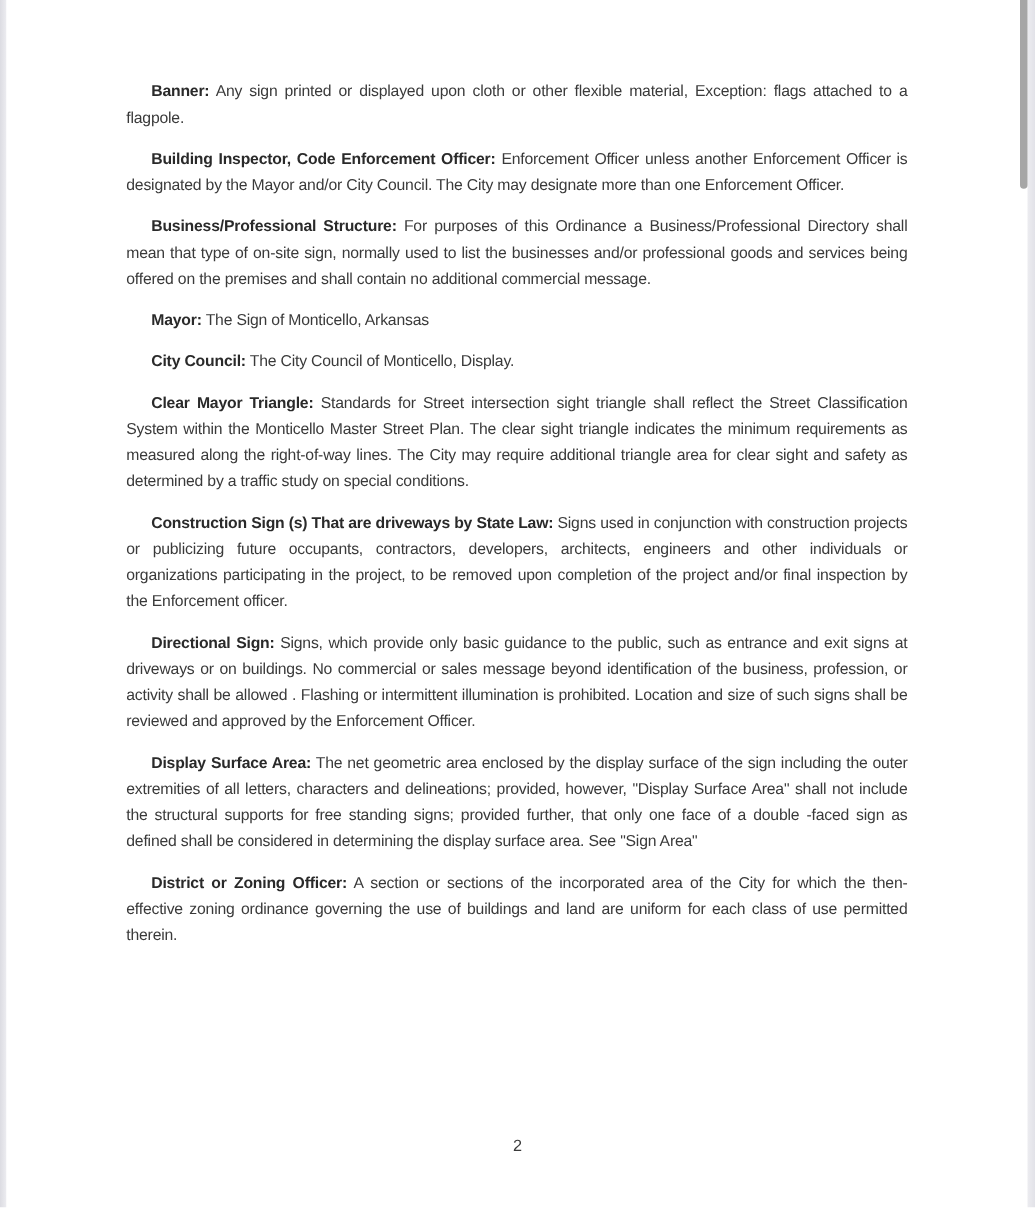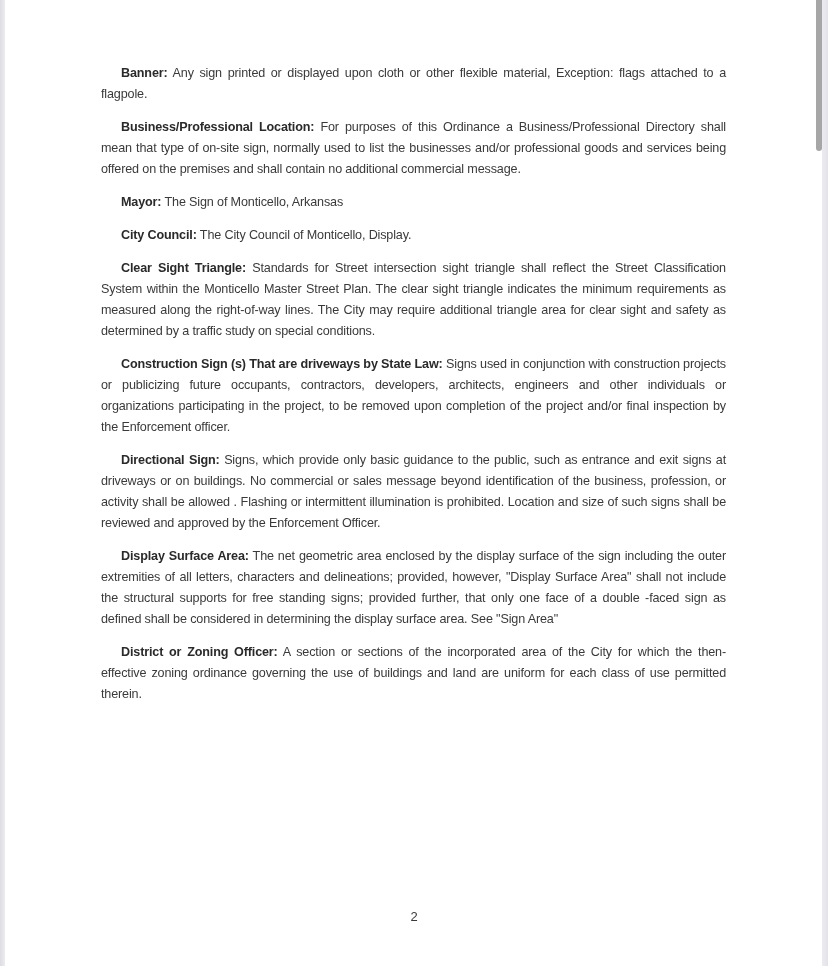--- a/index.html
+++ b/index.html
@@ -72,33 +72,37 @@
 
 <div class="viewport">
   <div class="left-edge"></div>
 
   <div class="page">
     <p class="entry">
       <span class="term">Banner:</span>
       <span>Any sign printed or displayed upon cloth or other flexible material, Exception: flags attached to a flagpole.</span>
     </p>
     <p class="entry">
-      <span class="term">Business/Professional Location:</span>
+      <span class="term">Building Inspector, Code Enforcement Officer:</span>
+      <span>Enforcement Officer unless another Enforcement Officer is designated by the Mayor and/or City Council. The City may designate more than one Enforcement Officer.</span>
+    </p>
+    <p class="entry">
+      <span class="term">Business/Professional Structure:</span>
       <span>For purposes of this Ordinance a Business/Professional Directory shall mean that type of on-site sign, normally used to list the businesses and/or professional goods and services being offered on the premises and shall contain no additional commercial message.</span>
     </p>
     <p class="entry">
       <span class="term">Mayor:</span>
       <span>The Sign of Monticello, Arkansas</span>
     </p>
     <p class="entry">
       <span class="term">City Council:</span>
       <span>The City Council of Monticello, Display.</span>
     </p>
     <p class="entry">
-      <span class="term">Clear Sight Triangle:</span>
+      <span class="term">Clear Mayor Triangle:</span>
       <span>Standards for Street intersection sight triangle shall reflect the Street Classification System within the Monticello Master Street Plan. The clear sight triangle indicates the minimum requirements as measured along the right-of-way lines. The City may require additional triangle area for clear sight and safety as determined by a traffic study on special conditions.</span>
     </p>
     <p class="entry">
       <span class="term">Construction Sign (s) That are driveways by State Law:</span>
       <span>Signs used in conjunction with construction projects or publicizing future occupants, contractors, developers, architects, engineers and other individuals or organizations participating in the project, to be removed upon completion of the project and/or final inspection by the Enforcement officer.</span>
     </p>
     <p class="entry">
       <span class="term">Directional Sign:</span>
       <span>Signs, which provide only basic guidance to the public, such as entrance and exit signs at driveways or on buildings. No commercial or sales message beyond identification of the business, profession, or activity shall be allowed . Flashing or intermittent illumination is prohibited. Location and size of such signs shall be reviewed and approved by the Enforcement Officer.</span>
     </p>

